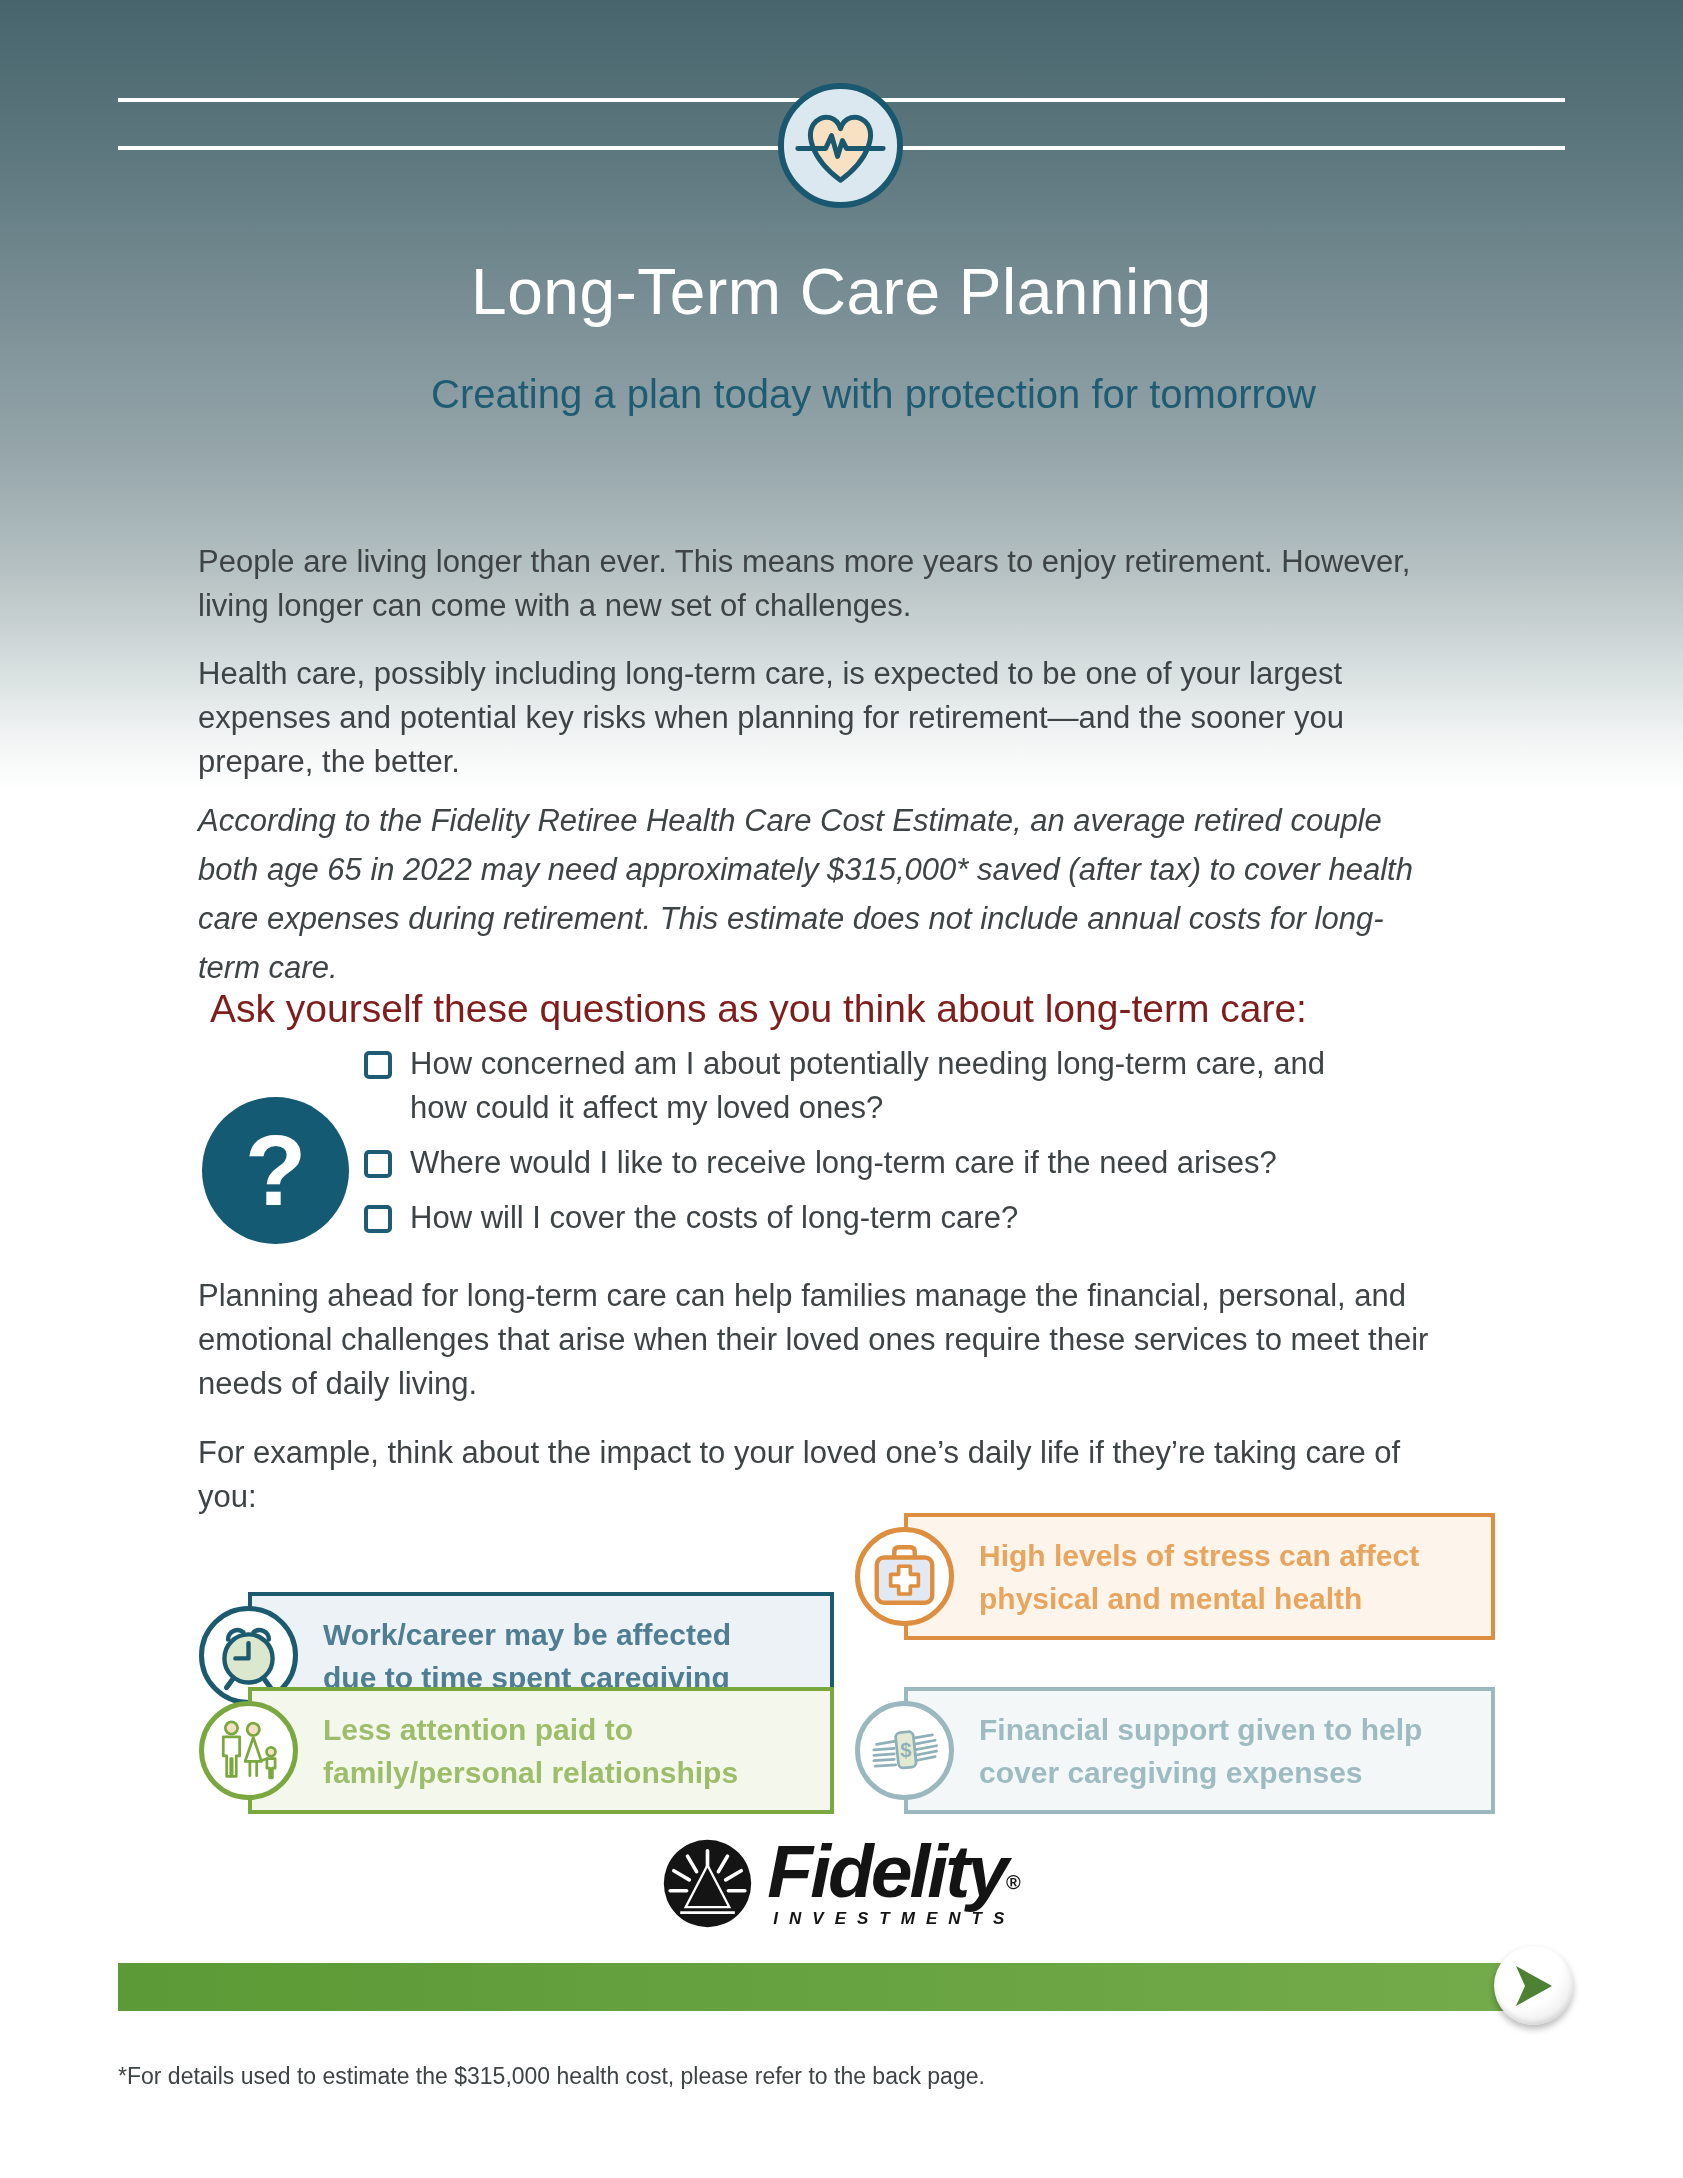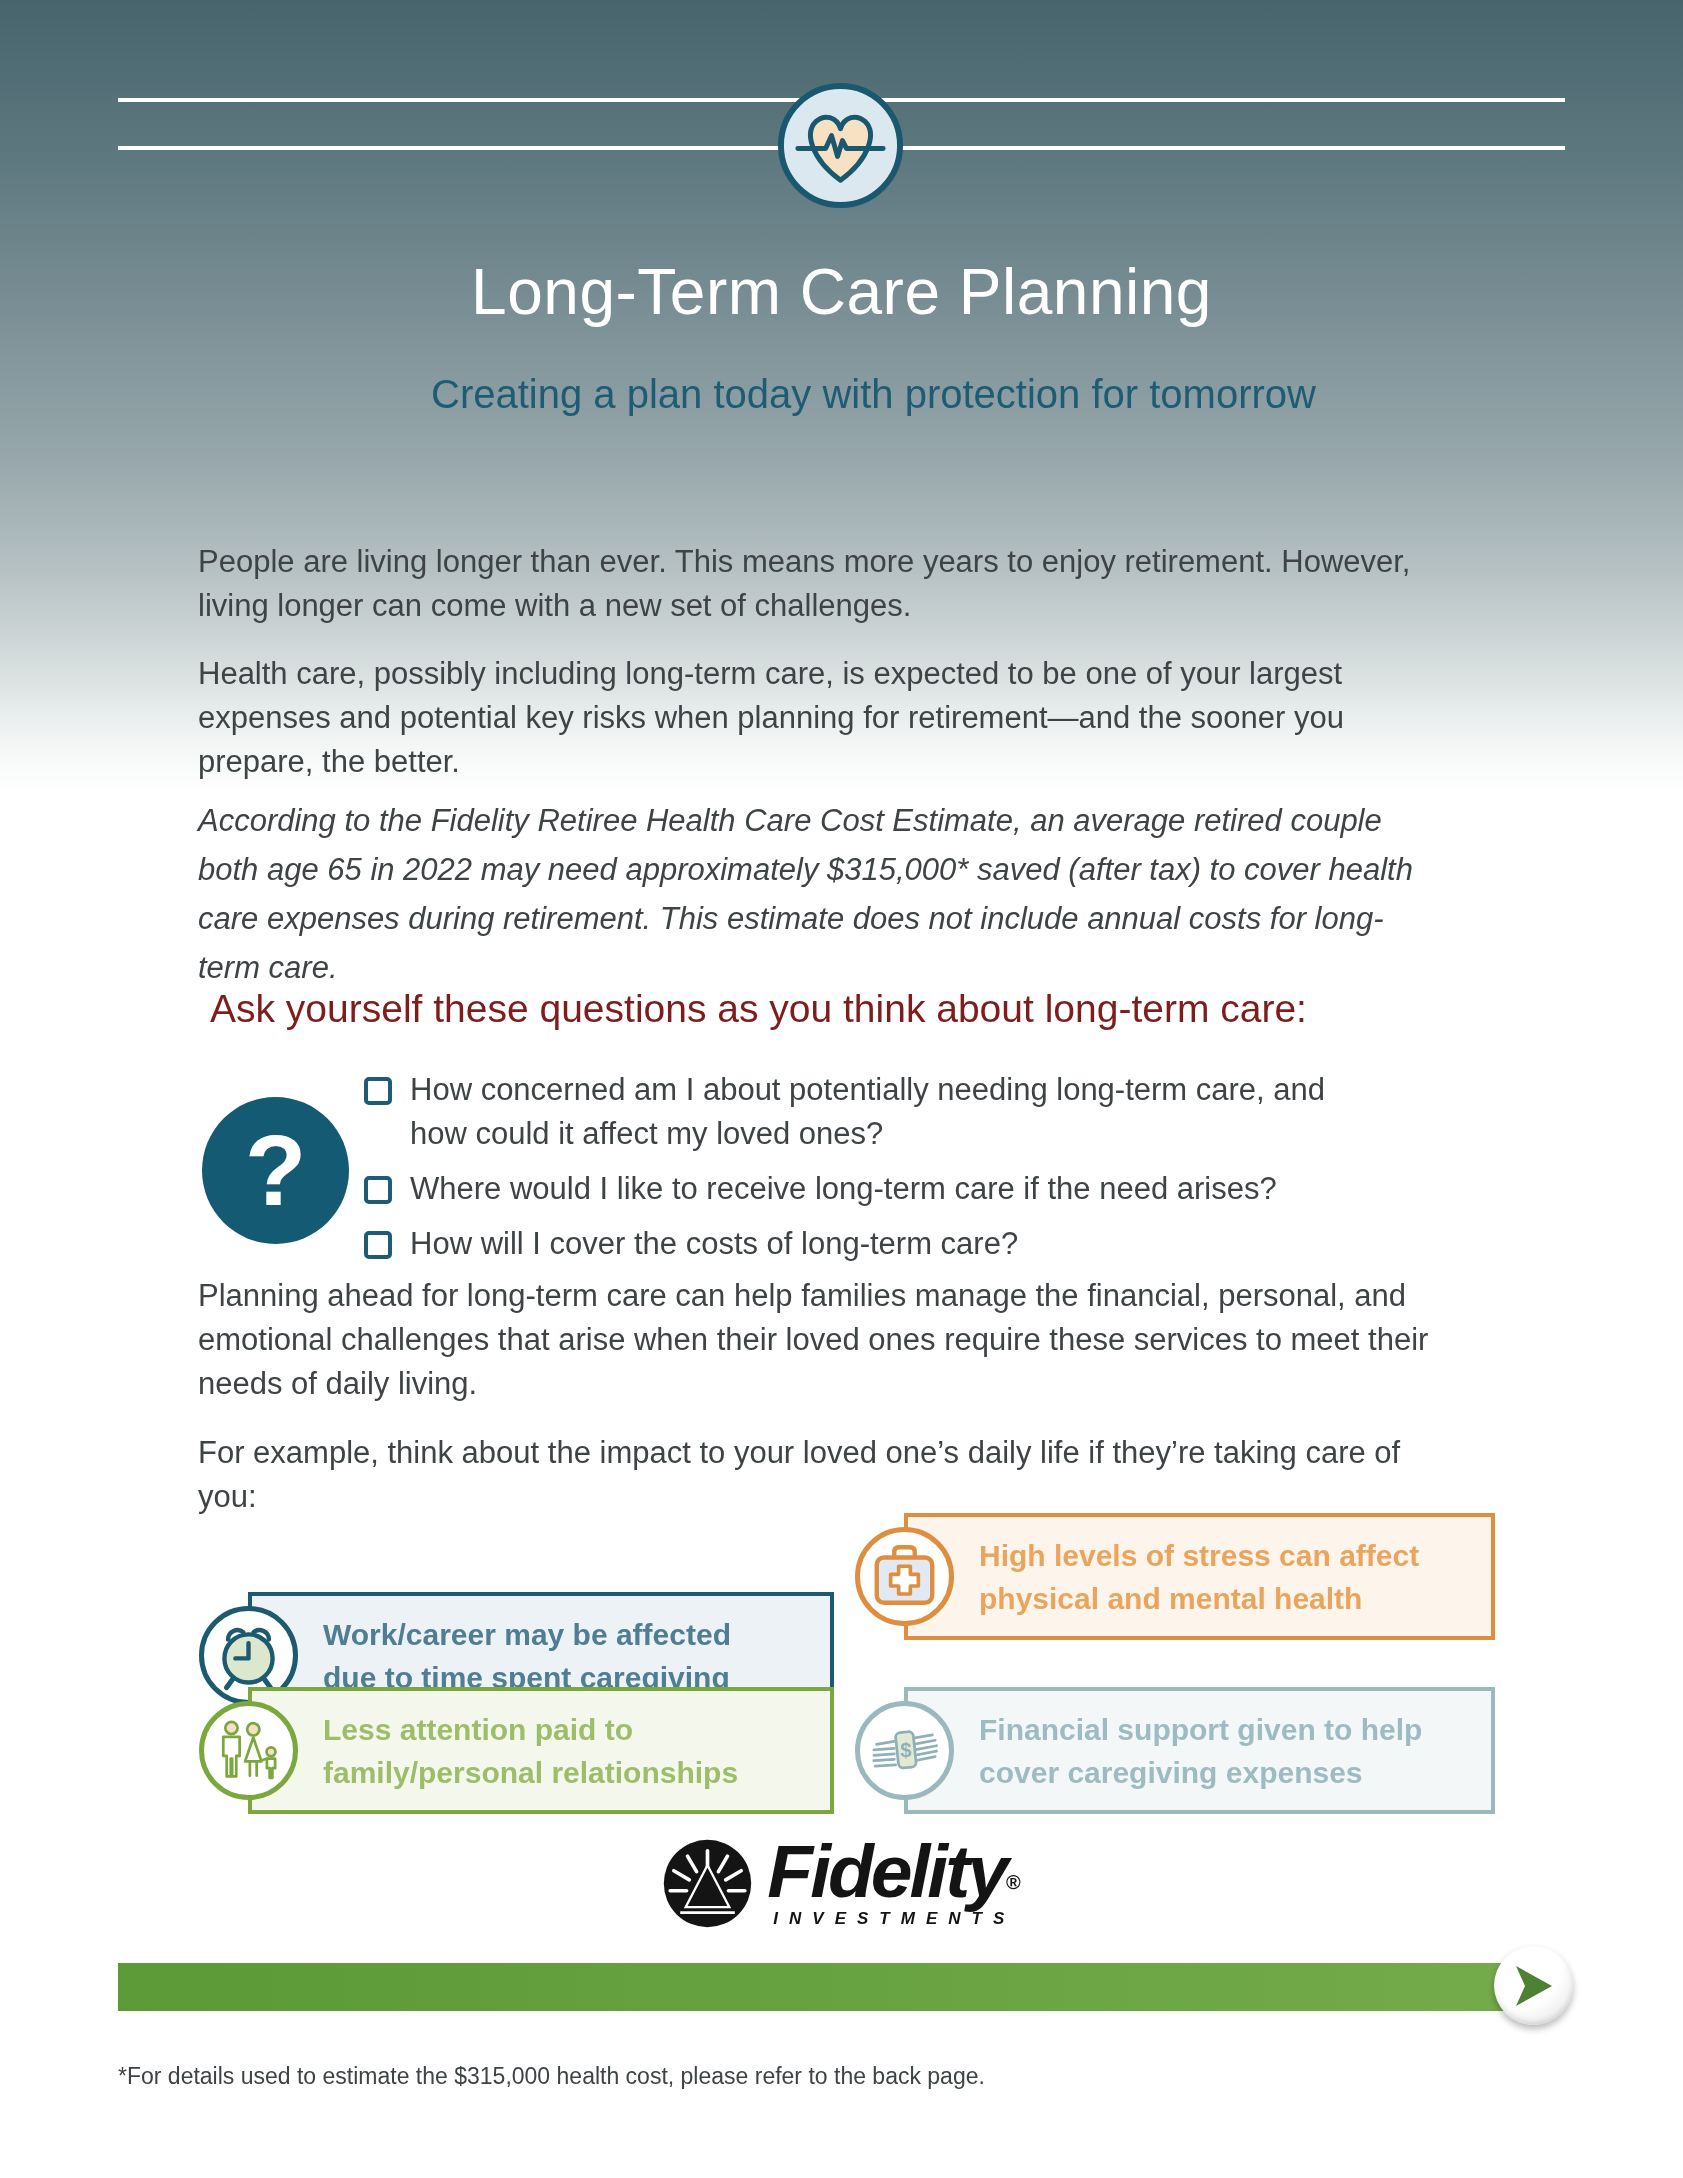--- a/index.html
+++ b/index.html
@@ -43,21 +43,21 @@
     font-size:39px; color:#7f1d1d; font-weight:400;
   }
 
   
   .q-circle {
     position:absolute; left:202px; top:1097px; width:147px; height:147px;
     border-radius:50%; background:#135a72; color:#ffffff;
     display:flex; align-items:center; justify-content:center;
     font-size:101px; font-weight:700; line-height:1;
   }
-  .q-list { position:absolute; left:364px; top:1042px; width:1000px;margin-top:26px; }
+  .q-list { position:absolute; left:364px; top:1042px; width:1000px; }
   .q-item { display:flex; gap:18px; margin-bottom:11px; font-size:31px; line-height:44px; color:#3e4345; }
   .q-box {
     flex:0 0 auto; width:20px; height:20px; margin-top:9px;
     border:4px solid #1d5c74; border-radius:5px; background:transparent;
   }
 
   
   .card {
     position:absolute; height:127px; box-sizing:border-box;
     border:4px solid #000; display:flex; align-items:center;

